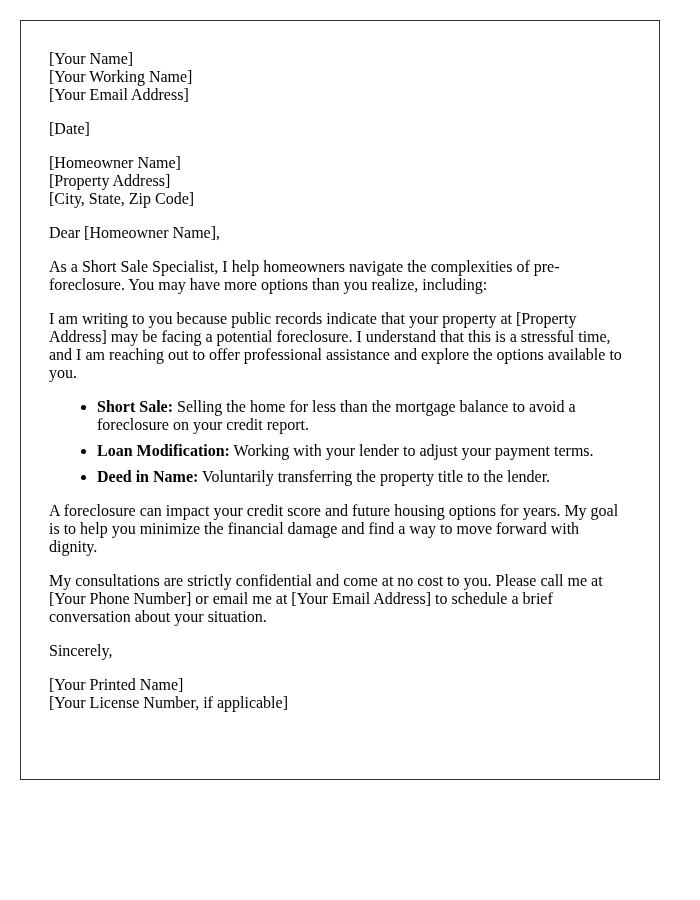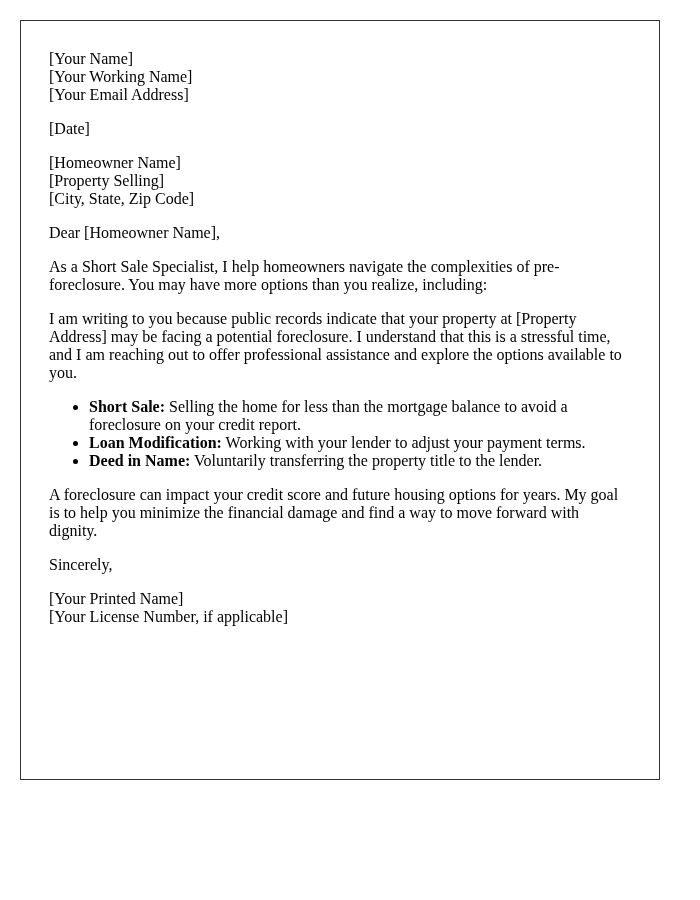--- a/index.html
+++ b/index.html
@@ -33,59 +33,60 @@
       display: block;
     }
     p {
       margin: 0 0 16px 0;
     }
     ul {
       margin: 0 0 16px 0;
       padding-left: 40px;
     }
     li {
-      margin: 0;
+      margin: 8px;
     }
     li b {
       font-weight: bold;
     }
   </style>
 </head>
 <body>
 
 <div class="letter">
 
   <div class="block">
     <span class="line">[Your Name]</span>
     <span class="line">[Your Working Name]</span>
     <span class="line">[Your Email Address]</span>
   </div>
 
   <p>[Date]</p>
 
   <div class="block">
     <span class="line">[Homeowner Name]</span>
-    <span class="line">[Property Selling]</span>
+    <span class="line">[Property Address]</span>
     <span class="line">[City, State, Zip Code]</span>
   </div>
 
   <p>Dear [Homeowner Name],</p>
 
   <p>As a Short Sale Specialist, I help homeowners navigate the complexities of pre-foreclosure. You may have more options than you realize, including:</p>
 
   <p>I am writing to you because public records indicate that your property at [Property Address] may be facing a potential foreclosure. I understand that this is a stressful time, and I am reaching out to offer professional assistance and explore the options available to you.</p>
 
   <ul>
     <li><b>Short Sale:</b><span> Selling the home for less than the mortgage balance to avoid a foreclosure on your credit report.</span></li>
     <li><b>Loan Modification:</b><span> Working with your lender to adjust your payment terms.</span></li>
     <li><b>Deed in Name:</b><span> Voluntarily transferring the property title to the lender.</span></li>
   </ul>
 
   <p>A foreclosure can impact your credit score and future housing options for years. My goal is to help you minimize the financial damage and find a way to move forward with dignity.</p>
 
+  <p>My consultations are strictly confidential and come at no cost to you. Please call me at [Your Phone Number] or email me at [Your Email Address] to schedule a brief conversation about your situation.</p>
 
   <p>Sincerely,</p>
 
 
   <div class="block">
     <span class="line">[Your Printed Name]</span>
     <span class="line">[Your License Number, if applicable]</span>
   </div>
 
 </div>

